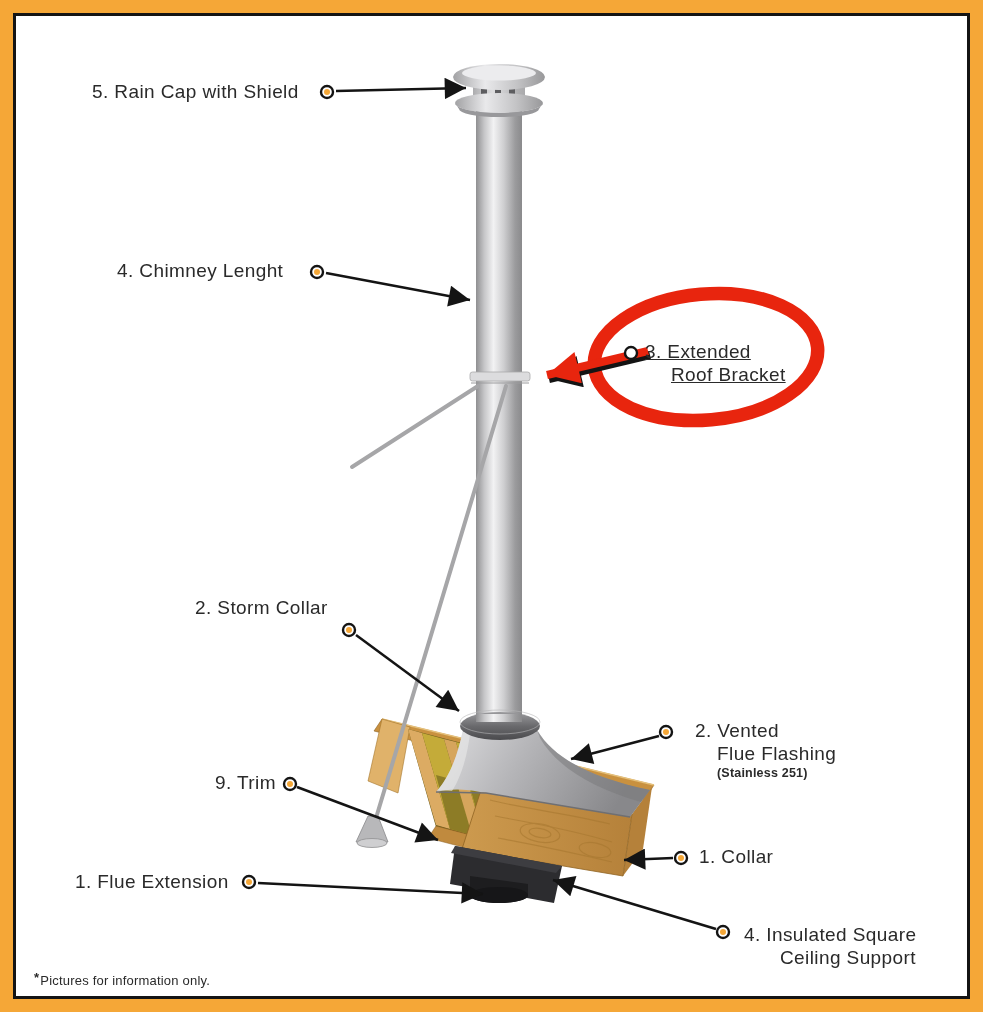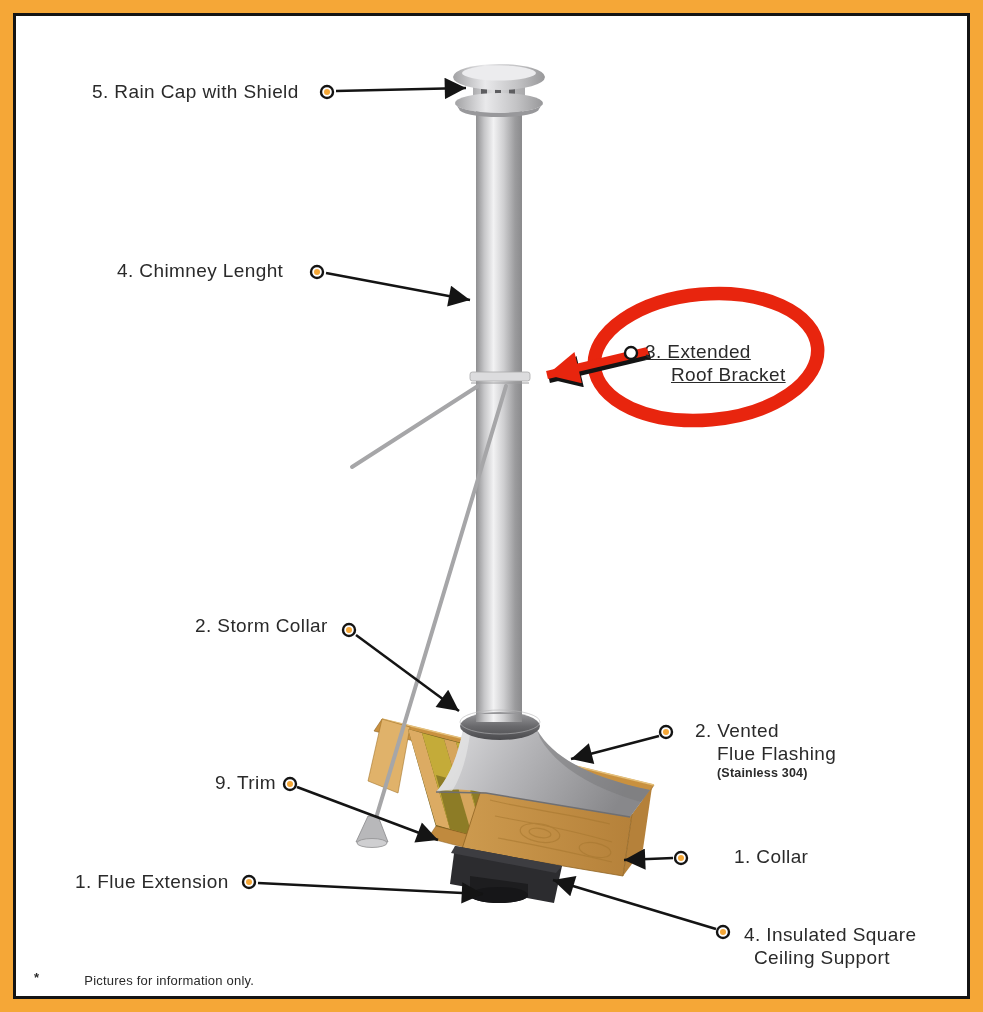--- a/index.html
+++ b/index.html
@@ -13,21 +13,21 @@
   }
   .canvas{
     position:absolute;inset:13px;background:#fff;border:3px solid var(--ink);
   }
   .art{position:absolute;left:0;top:0;width:983px;height:1012px;}
   .lbl{
     position:absolute;color:var(--label);
     font-size:19px;line-height:23px;letter-spacing:.4px;white-space:nowrap;
   }
   .lbl span{display:block;}
-  .ind26{margin-left:26px;} .ind22{margin-left:22px;} .ind18{margin-left:10px;}
+  .ind26{margin-left:26px;} .ind22{margin-left:22px;} .ind18{margin-left:36px;}
   .small-bold{font-size:12.5px;font-weight:700;line-height:16px;letter-spacing:.2px;}
   .footnote{
     position:absolute;left:34px;top:973px;color:var(--label);
     font-size:13px;line-height:16px;letter-spacing:.2px;white-space:nowrap;
   }
   .footnote .ast{font-weight:700;position:relative;top:-3px;margin-right:1px;}
   .cl{stroke:var(--ink);stroke-width:2.5;fill:none;}
   .dotO{fill:#fff;stroke:var(--ink);stroke-width:2.4;}
   .dotC{fill:var(--accent);}
 </style>
@@ -206,42 +206,42 @@
 
 <div class="lbl" style="left:117px;top:259px;">
   <span>4. Chimney Lenght</span>
 </div>
 
 <div class="lbl" style="left:645px;top:340px;text-decoration:underline;">
   <span>3. Extended</span>
   <span class="ind26">Roof Bracket</span>
 </div>
 
-<div class="lbl" style="left:195px;top:614px;">
+<div class="lbl" style="left:195px;top:596px;">
   <span>2. Storm Collar</span>
 </div>
 
 <div class="lbl" style="left:687px;top:719px;margin-left:8px;">
   <span>2. Vented</span>
   <span class="ind22">Flue Flashing</span>
-  <span class="ind22 small-bold">(Stainless 304)</span>
+  <span class="ind22 small-bold">(Stainless 251)</span>
 </div>
 
 <div class="lbl" style="left:215px;top:771px;">
   <span>9. Trim</span>
 </div>
 
-<div class="lbl" style="left:734px;top:845px;">
+<div class="lbl" style="left:699px;top:845px;">
   <span>1. Collar</span>
 </div>
 
 <div class="lbl" style="left:75px;top:870px;">
   <span>1. Flue Extension</span>
 </div>
 
 <div class="lbl" style="left:744px;top:923px;">
   <span>4. Insulated Square</span>
   <span class="ind18">Ceiling Support</span>
 </div>
 
 <div class="footnote">
-  <span class="ast">*</span><span style="display:inline;margin-left:44px;">Pictures for information only.</span>
+  <span class="ast">*</span><span style="display:inline;">Pictures for information only.</span>
 </div>
 
 </body></html>

